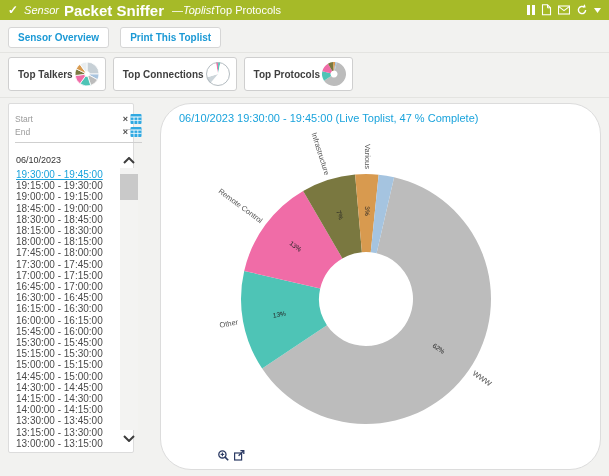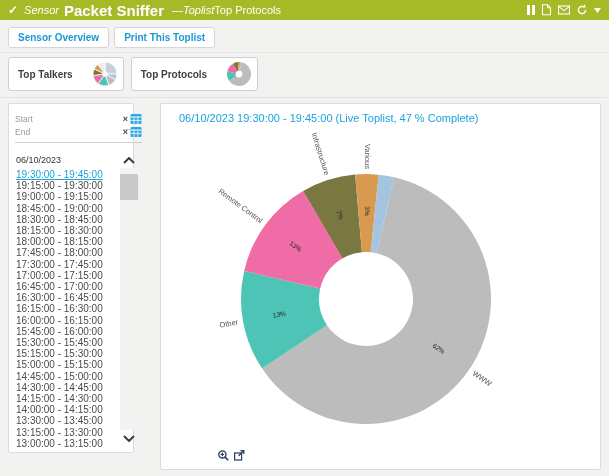--- a/index.html
+++ b/index.html
@@ -9,45 +9,45 @@
     background:#a6ba28; color:#fff; display:flex; align-items:center; padding:0 8px; }
   .topbar .check { font-weight:bold; font-size:12px; margin-right:6px; }
   .topbar .it { font-style:italic; font-size:11px; }
   .topbar .b { font-weight:bold; font-size:15px; margin:0 6px 0 5px; }
   .topbar .n { font-size:11px; }
   .topbar .dash { font-size:11px; margin-left:2px; }
   .topbar .spacer { flex:1; }
   .topbar .icons { display:flex; align-items:center; gap:6px; }
   .hbtn { display:flex; align-items:center; cursor:pointer; }
   .rule { position:absolute; left:0; width:609px; height:1px; background:#e4e4e1; }
-  .btnrow { position:absolute; left:8px; top:27px; display:flex; gap:5px; }
+  .btnrow { position:absolute; left:8px; top:27px; display:flex; gap:11px; }
   .btn { background:#fff; border:1px solid #d6d6d6; border-radius:3px; color:#1b99d5;
     font-weight:bold; font-size:10px; padding:4px 9px; cursor:pointer; }
   .cards { position:absolute; left:8px; top:57px; display:flex; gap:7px; }
   .tabcard { background:#fff; border:1px solid #cfcfcf; border-radius:3px; height:34px;
-    display:flex; align-items:center; gap:19px; padding:0 5px 0 9px; cursor:pointer; }
+    display:flex; align-items:center; gap:1px; padding:0 5px 0 9px; cursor:pointer; }
   .tabcard .lbl { font-weight:bold; font-size:10px; color:#3f3f3f; white-space:nowrap; }
   .panel { position:absolute; background:#fff; border:1px solid #dcdcdc; border-radius:2px; }
   #sidebar { left:8px; top:103px; width:126px; height:350px; }
   .inrow { position:absolute; left:6px; width:127px; height:21px; border-bottom:1px solid #cfcfcf;
     display:flex; align-items:center; }
   .inrow input { border:none; outline:none; flex:1; width:70px; font-size:8.5px; color:#555;
     font-family:"Liberation Sans", sans-serif; }
   .inrow input::placeholder { color:#9a9a9a; }
   .clearx { font-size:9px; font-weight:bold; color:#4a4a4a; margin-right:2px; cursor:pointer; line-height:9px; }
   #datehdr { position:absolute; left:7px; top:51px; font-size:9px; font-weight:normal; color:#333; }
   #timelist { position:absolute; left:7px; top:65px; width:100px; }
   .time-item { font-size:10px; color:#4a4a4a; line-height:11.2px; white-space:nowrap; cursor:pointer; }
   .time-item.selected { color:#1aa3dc; text-decoration:underline; }
   .sbar { position:absolute; left:110px; top:48px; width:20px; height:294px;
     display:flex; flex-direction:column; align-items:center; }
   .sbtn { width:18px; height:16px; display:flex; align-items:center; justify-content:center; cursor:pointer; }
   .strack { position:relative; width:18px; flex:1; background:#f3f3f2; }
   .sthumb { position:absolute; left:0; top:6px; width:18px; height:26px; background:#c9c9c9; cursor:grab; }
-  #main { left:160px; top:103px; width:441px; height:367px; }
+  #main { left:160px; top:103px; width:441px; height:367px;border-radius:31px; }
   #charttitle { position:absolute; left:18px; top:8px; font-size:11px; color:#1aa3dc; }
   #donut { position:absolute; left:0; top:22px; pointer-events:none; }
   #chartfoot { position:absolute; left:57px; top:346px; display:flex; gap:5px; }
   #chartfoot svg { cursor:pointer; }
 </style>
 </head>
 <body>
 
 <div class="topbar">
   <span class="check">✓</span>
@@ -103,20 +103,31 @@
     <span class="lbl">Top Talkers</span>
     <svg class="minipie" width="26" height="26">
         <path d="M13,1 A12,12 0 0 1 25,13 L15.5,13 A2.5,2.5 0 0 0 13,10.5 Z" fill="#c7d0d6" stroke="#ffffff" stroke-width="0.8"></path>
         <path d="M25,13 A12,12 0 0 1 23.515680160526365,18.78104408922058 L15.19076670010966,14.204384185254288 A2.5,2.5 0 0 0 15.5,13 Z" fill="#a9c4de" stroke="#ffffff" stroke-width="0.8"></path>
         <path d="M23.515680160526365,18.78104408922058 A12,12 0 0 1 16.70820393249937,24.412678195541844 L13.772542485937368,15.377641290737884 A2.5,2.5 0 0 0 15.19076670010966,14.204384185254288 Z" fill="#bcbcbc" stroke="#ffffff" stroke-width="0.8"></path>
         <path d="M16.70820393249937,24.412678195541844 A12,12 0 0 1 5.946576972490323,22.708203932499373 L11.530536869268818,15.022542485937368 A2.5,2.5 0 0 0 13.772542485937368,15.377641290737884 Z" fill="#4ec4b6" stroke="#ffffff" stroke-width="0.8"></path>
         <path d="M5.946576972490323,22.708203932499373 A12,12 0 0 1 1.094623584226266,14.503998802771644 L10.519713246713806,13.31333308391076 A2.5,2.5 0 0 0 11.530536869268818,15.022542485937368 Z" fill="#f06ca7" stroke="#ffffff" stroke-width="0.8"></path>
         <path d="M1.094623584226266,14.503998802771644 A12,12 0 0 1 2.142075370407765,7.890648501219129 L10.73793236883495,11.935551771087319 A2.5,2.5 0 0 0 10.519713246713806,13.31333308391076 Z" fill="#7a7840" stroke="#ffffff" stroke-width="0.8"></path>
         <path d="M2.142075370407765,7.890648501219129 A12,12 0 0 1 5.94657697249032,3.2917960675006324 L11.530536869268817,10.977457514062632 A2.5,2.5 0 0 0 10.73793236883495,11.935551771087319 Z" fill="#d89a4f" stroke="#ffffff" stroke-width="0.8"></path>
         <path d="M5.94657697249032,3.2917960675006324 A12,12 0 0 1 12.999999999999996,1 L13,10.5 A2.5,2.5 0 0 0 11.530536869268817,10.977457514062632 Z" fill="#e8edf0" stroke="#ffffff" stroke-width="0.8"></path>
+      </svg>
+  </div>
+  <div class="tabcard">
+    <span class="lbl">Top Connections</span>
+    <svg class="minipie" width="26" height="26">
+        <path d="M10.916221867996825,1.182306963853506 A12,12 0 0 1 13.16754616406974,1.0011697118883482 L13,13 A0,0 0 0 0 13,13 Z" fill="#f06ca7"></path>
+        <path d="M13.16754616406974,1.0011697118883482 A12,12 0 0 1 15.412935053751582,1.2450970048078727 L13,13 A0,0 0 0 0 13,13 Z" fill="#4ec4b6"></path>
+        <path d="M15.412935053751582,1.2450970048078727 A12,12 0 1 1 5.2225611872424125,22.138459690440826 L13,13 A0,0 0 1 0 13,13 Z" fill="#ffffff"></path>
+        <path d="M5.2225611872424125,22.138459690440826 A12,12 0 0 1 1.5366596545318743,16.548496600528555 L13,13 A0,0 0 0 0 13,13 Z" fill="#ccd5da"></path>
+        <path d="M1.5366596545318743,16.548496600528555 A12,12 0 0 1 10.916221867996853,1.1823069638534989 L13,13 A0,0 0 0 0 13,13 Z" fill="#ffffff"></path>
+        <circle cx="13" cy="13" r="11.5" fill="none" stroke="#b4bcc1"></circle>
       </svg>
   </div>
   <div class="tabcard">
     <span class="lbl">Top Protocols</span>
     <svg class="minipie" width="26" height="26">
         <path d="M15.69941265212638,1.3075592225771775 A12,12 0 1 1 3.0281863687080595,19.675547386003657 L10.09155435753985,14.947034654251066 A3.5,3.5 0 1 0 13.787328690203527,9.589704773251677 Z" fill="#bcbcbc"></path>
         <path d="M3.0281863687080595,19.675547386003657 A12,12 0 0 1 1.3075592225771775,10.30058734787362 L9.589704773251677,12.212671309796473 A3.5,3.5 0 0 0 10.09155435753985,14.947034654251066 Z" fill="#4ec4b6"></path>
         <path d="M1.3075592225771775,10.30058734787362 A12,12 0 0 1 6.963760640437186,2.628702376555541 L11.239430186794179,9.975038193162032 A3.5,3.5 0 0 0 9.589704773251677,12.212671309796473 Z" fill="#f06ca7"></path>
         <path d="M6.963760640437186,2.628702376555541 A12,12 0 0 1 11.9541310870281,1.0456636228990526 L12.694954900383197,9.51331855667889 A3.5,3.5 0 0 0 11.239430186794179,9.975038193162032 Z" fill="#7a7840"></path>
         <path d="M11.9541310870281,1.0456636228990526 A12,12 0 0 1 14.212675566195353,1.061431494054542 L13.353697040140311,9.51791751909924 A3.5,3.5 0 0 0 12.694954900383197,9.51331855667889 Z" fill="#d89a4f"></path>

